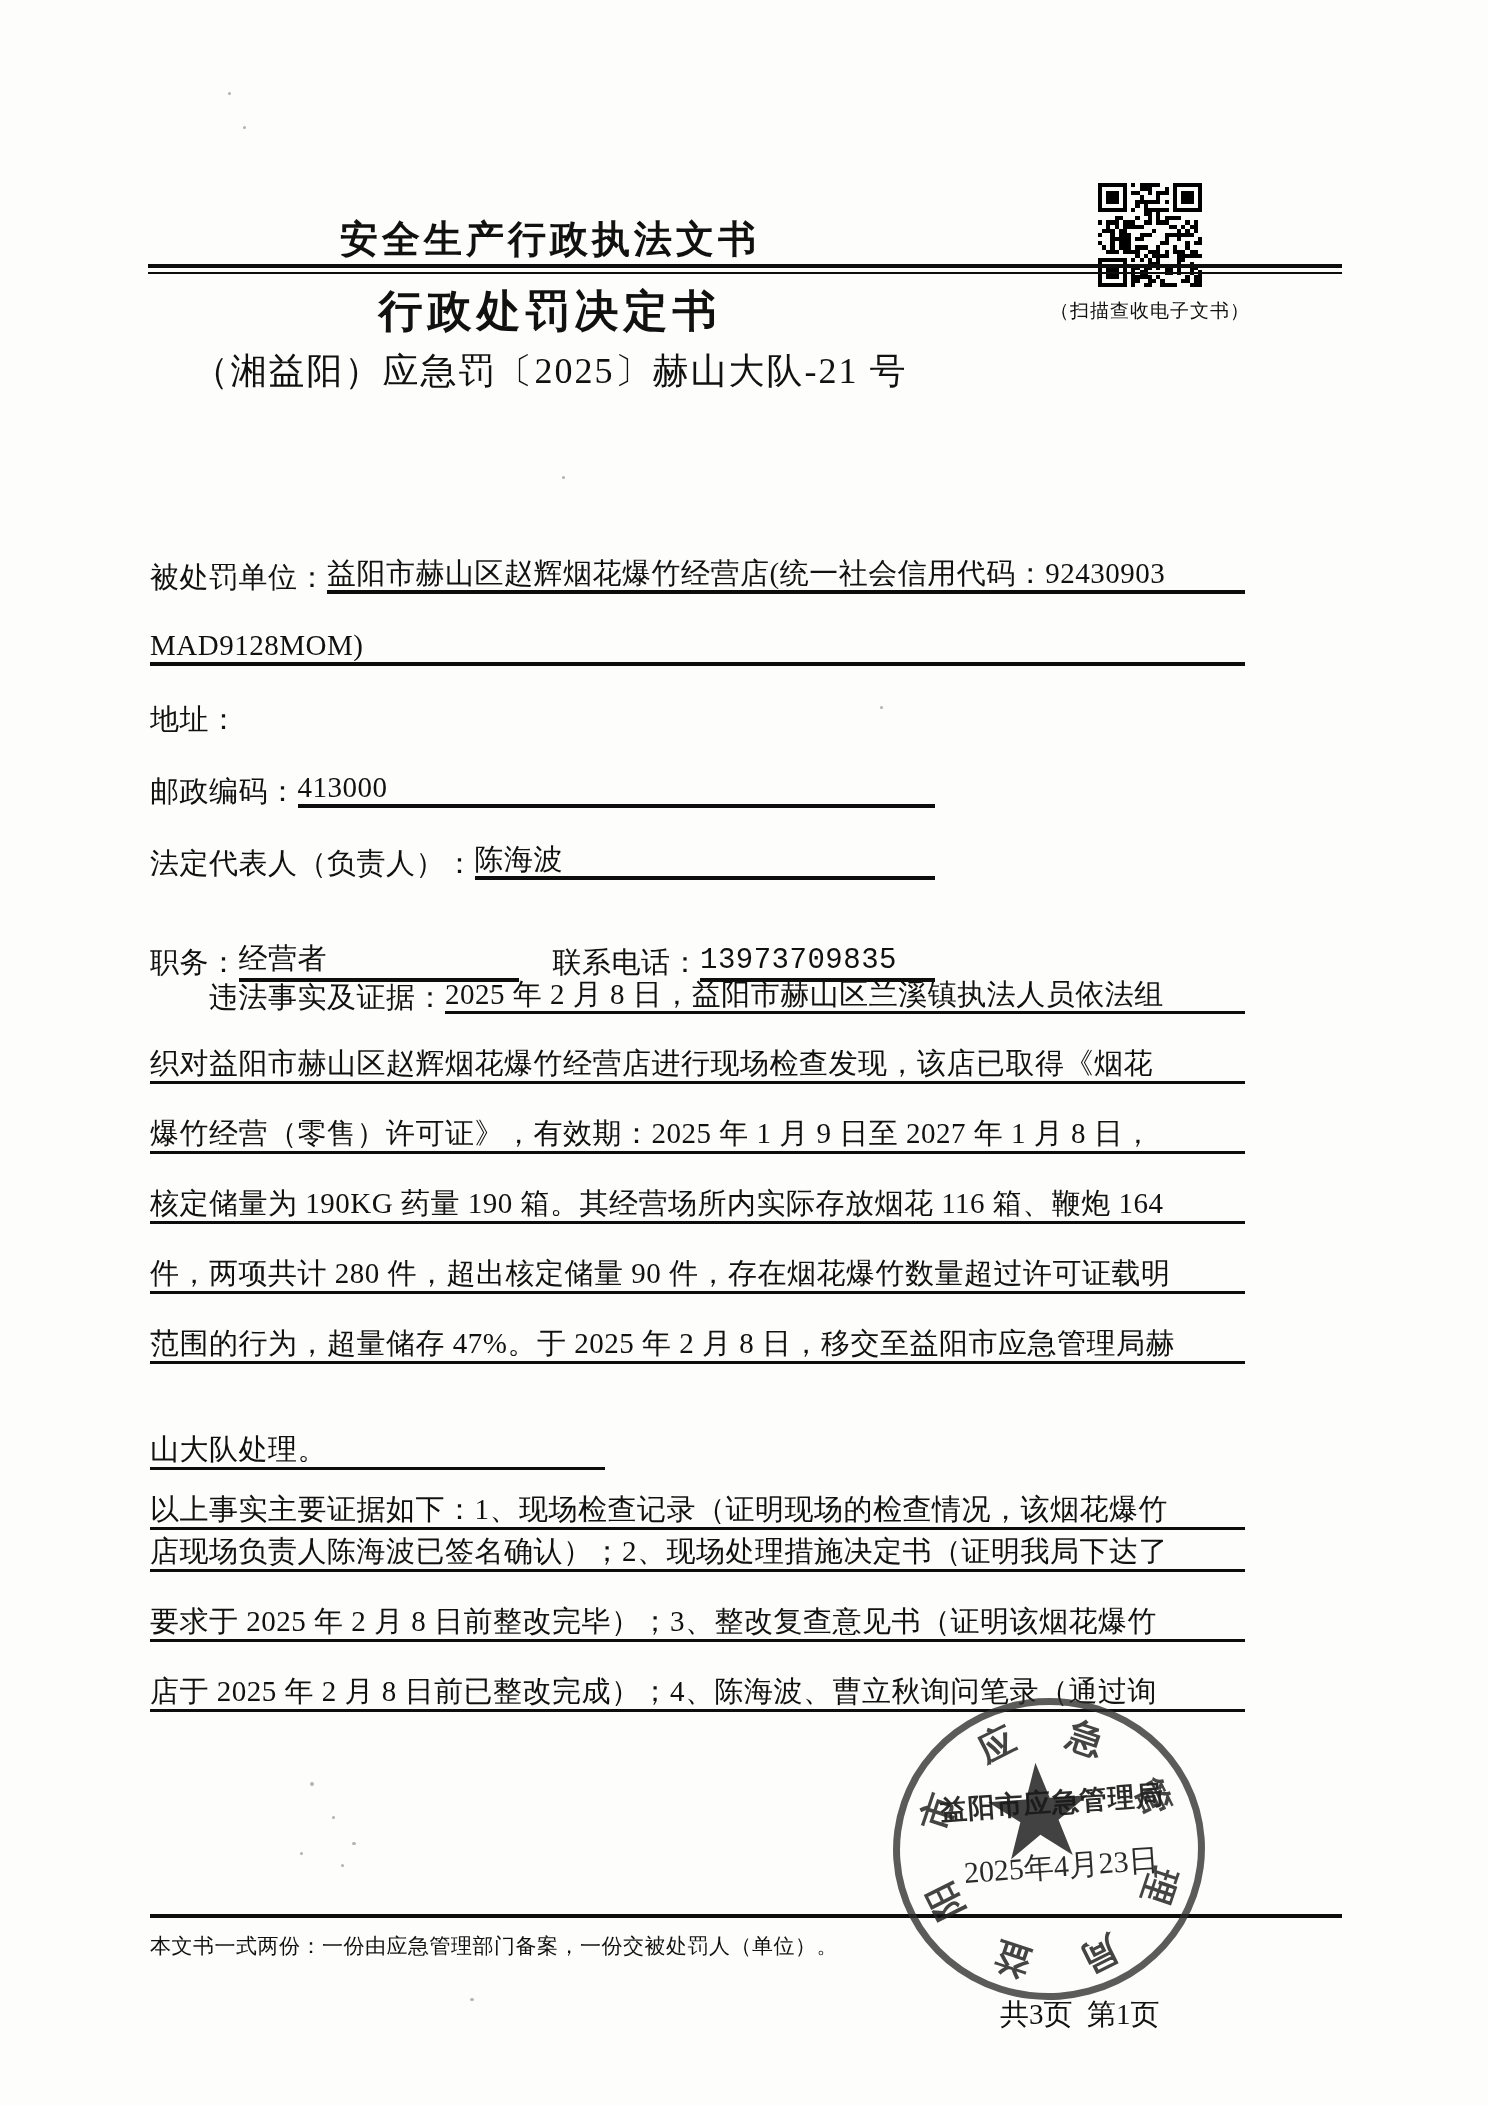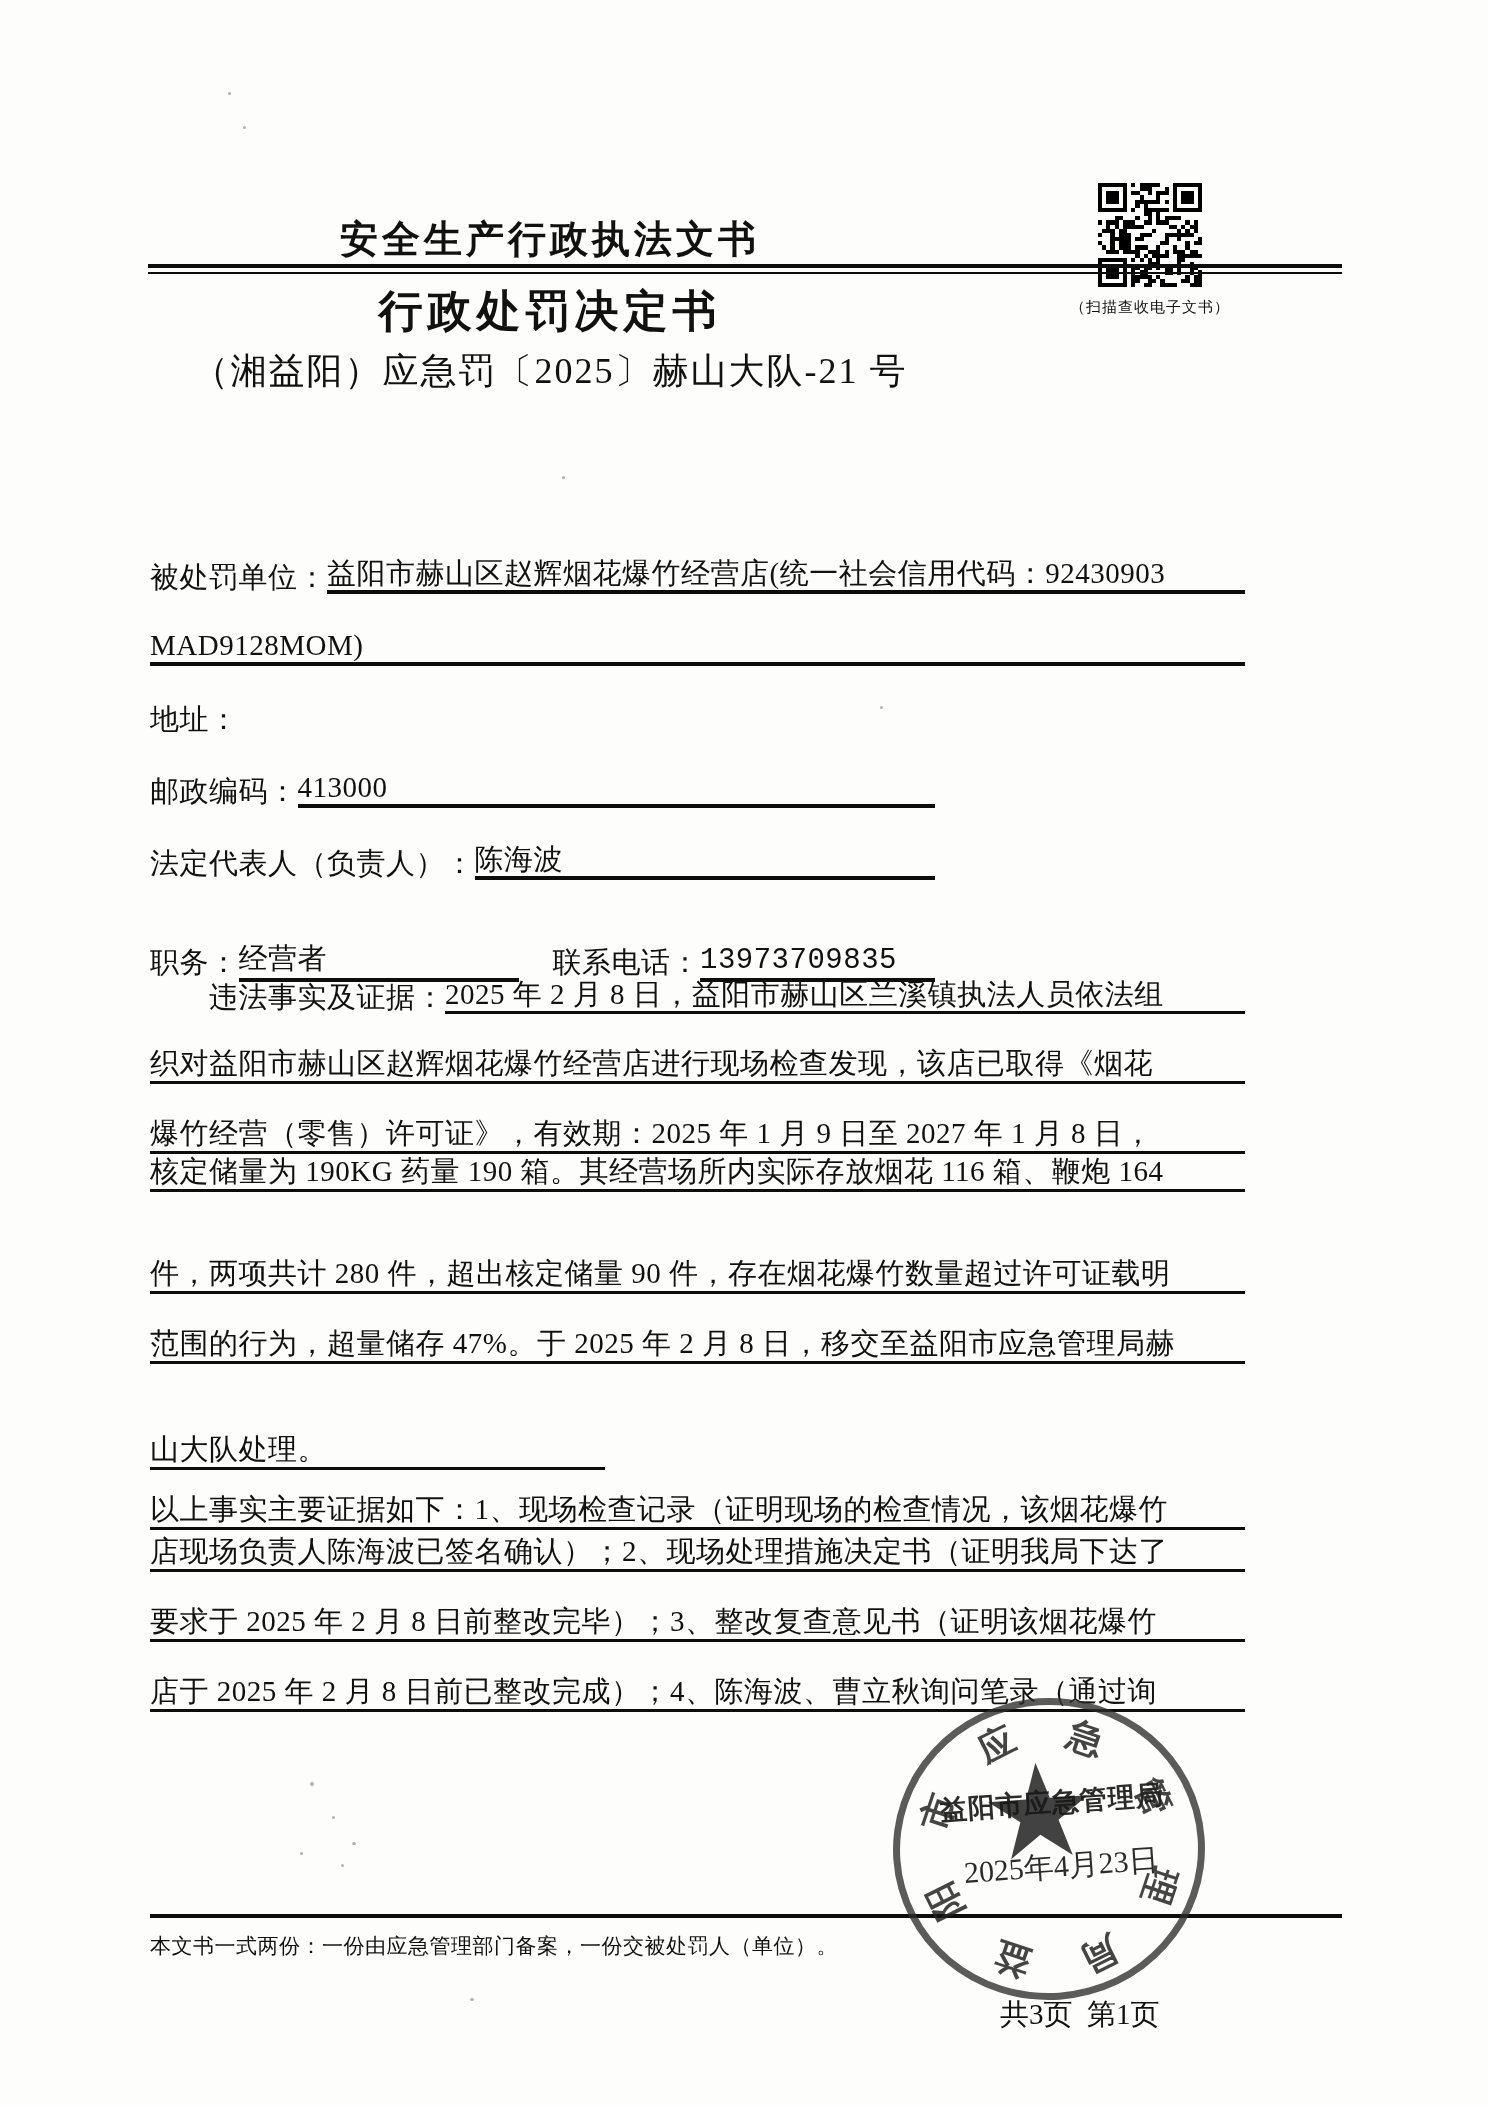--- a/index.html
+++ b/index.html
@@ -13,21 +13,21 @@
     overflow:hidden;
   }
   .abs{position:absolute;}
   
   .headblock{left:150px;width:800px;text-align:center;}
   .doccat{top:214px;font-size:38px;font-weight:bold;letter-spacing:4px;}
   .rule{background:#0d0d0d;}
   .doctitle{top:282px;font-size:44px;font-weight:bold;letter-spacing:5px;}
   .docnum{top:347px;font-size:36px;letter-spacing:2px;}
   
-  .qrcap{font-size:15px;text-align:center;letter-spacing:1px;}
+  .qrcap{font-size:19px;text-align:center;letter-spacing:1px;}
   
   .line{
     position:absolute;left:150px;
     font-size:29px;line-height:34px;
     display:flex;align-items:flex-end;
     white-space:pre;overflow:hidden;
     letter-spacing:0.5px;
   }
   .line .lbl{white-space:pre;}
   .line .val{flex:1;border-bottom:4px solid #0d0d0d;white-space:pre;overflow:hidden;}
@@ -433,21 +433,21 @@
 
   <div class="line w-mid" style="top:944px;height:38px;font-family:Liberation Mono, monospace;">
     <span class="lbl">职务：</span><span class="val" style="flex:0 0 280px;">经营者</span><span style="flex:0 0 34px;"></span><span class="lbl">联系电话：</span><span class="val">13973709835</span>
   </div>
 
   <div class="line w-full" style="top:976px;height:38px;">
     <span class="lbl">　　违法事实及证据：</span><span class="val" style="border-bottom-width:3px;">2025 年 2 月 8 日，益阳市赫山区兰溪镇执法人员依法组</span>
   </div>
   <div class="bodyline" style="top:1046px;height:35px;">织对益阳市赫山区赵辉烟花爆竹经营店进行现场检查发现，该店已取得《烟花</div>
   <div class="bodyline" style="top:1116px;height:35px;">爆竹经营（零售）许可证》，有效期：2025 年 1 月 9 日至 2027 年 1 月 8 日，</div>
-  <div class="bodyline" style="top:1154px;height:35px;">核定储量为 190KG 药量 190 箱。其经营场所内实际存放烟花 116 箱、鞭炮 164</div>
+  <div class="bodyline" style="top:1186px;height:35px;">核定储量为 190KG 药量 190 箱。其经营场所内实际存放烟花 116 箱、鞭炮 164</div>
   <div class="bodyline" style="top:1256px;height:35px;">件，两项共计 280 件，超出核定储量 90 件，存在烟花爆竹数量超过许可证载明</div>
   <div class="bodyline" style="top:1326px;height:35px;">范围的行为，超量储存 47%。于 2025 年 2 月 8 日，移交至益阳市应急管理局赫</div>
   <div class="bodyline" style="top:1396px;height:35px;width:455px;margin-top:36px;">山大队处理。</div>
 
   <div class="bodyline" style="top:1472px;height:35px;margin-top:20px;">以上事实主要证据如下：1、现场检查记录（证明现场的检查情况，该烟花爆竹</div>
   <div class="bodyline" style="top:1534px;height:35px;">店现场负责人陈海波已签名确认）；2、现场处理措施决定书（证明我局下达了</div>
   <div class="bodyline" style="top:1604px;height:35px;">要求于 2025 年 2 月 8 日前整改完毕）；3、整改复查意见书（证明该烟花爆竹</div>
   <div class="bodyline" style="top:1674px;height:35px;">店于 2025 年 2 月 8 日前已整改完成）；4、陈海波、曹立秋询问笔录（通过询</div>
 
   <div class="abs stamp">

